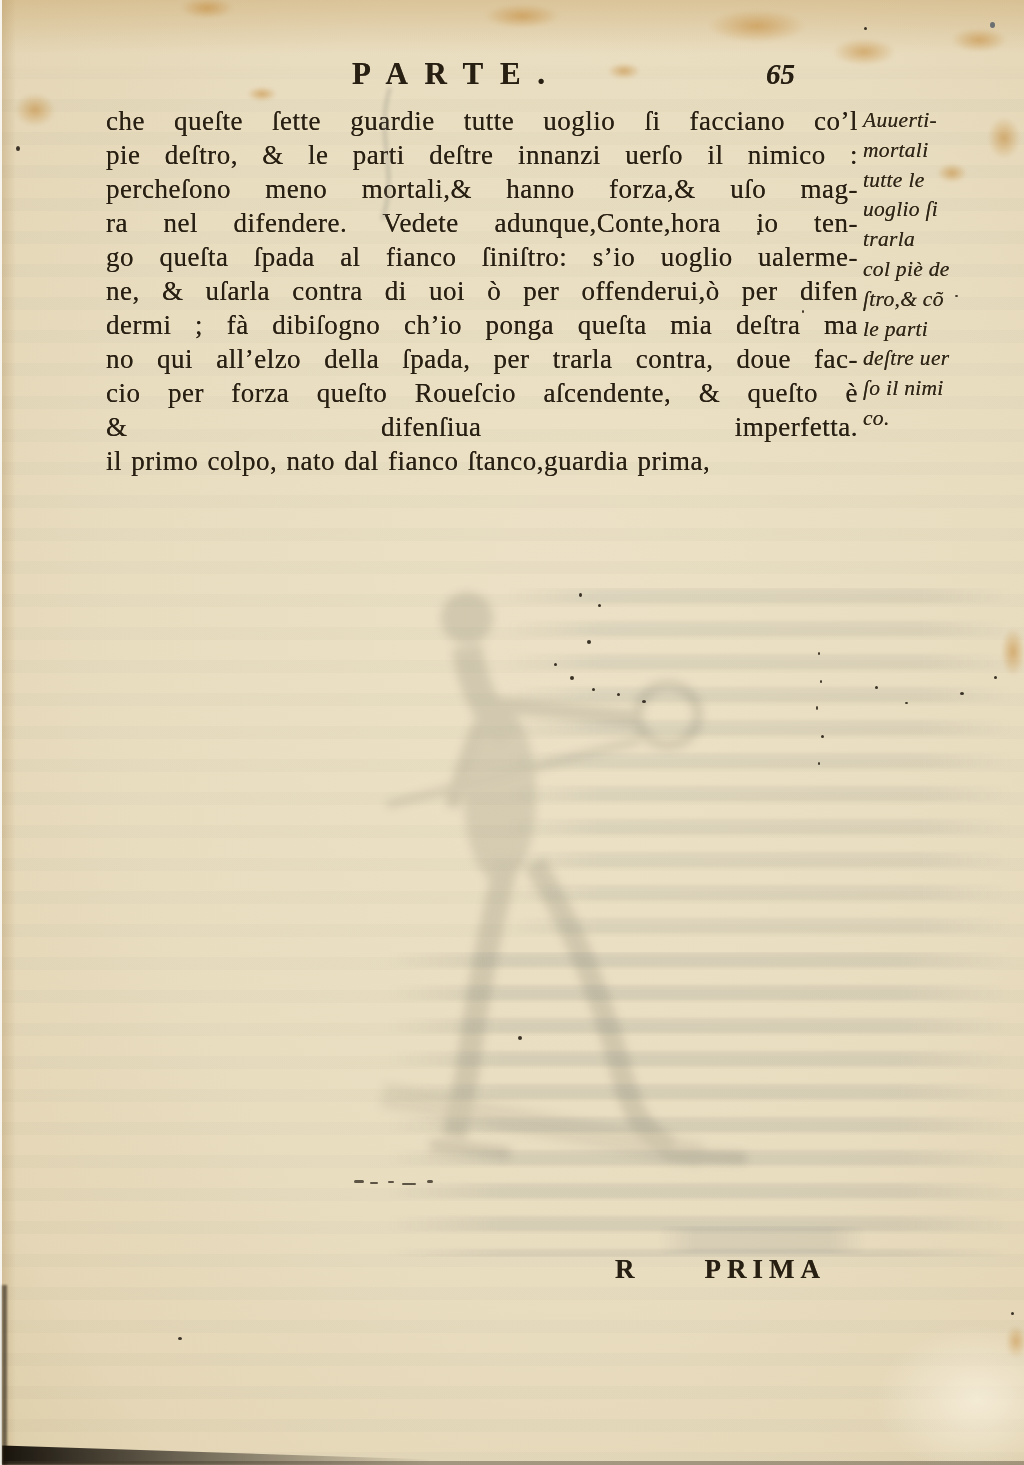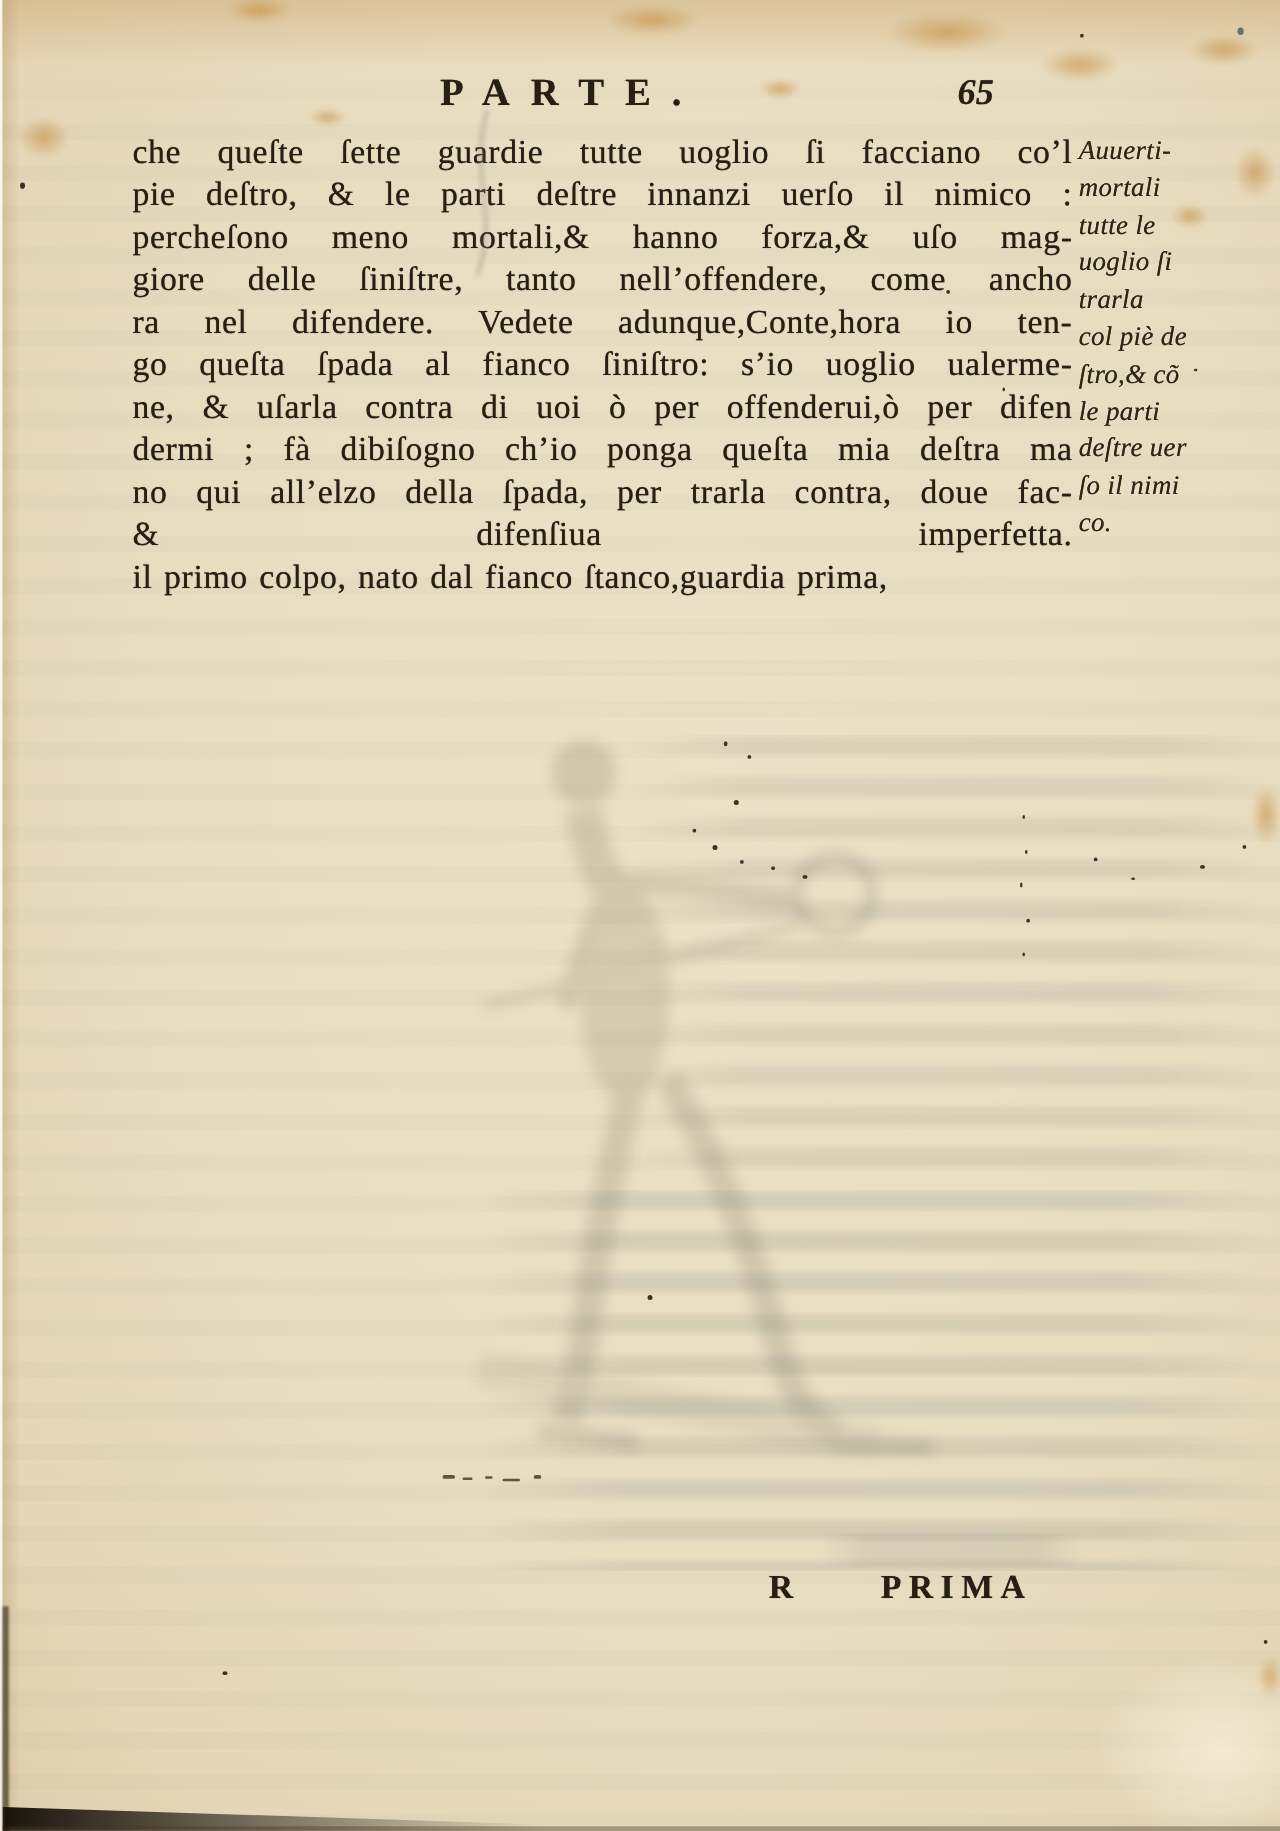--- a/index.html
+++ b/index.html
@@ -131,26 +131,26 @@
   <div class="fox" style="left:1000px;top:1320px;width:28px;height:44px;"></div>
   <div class="light-patch"></div>
 
   <div class="header-title ink">PARTE.</div>
   <div class="page-number ink">65</div>
 
   <div class="main-text ink">
       <div class="main-line">che queſte ſette guardie tutte uoglio ſi facciano co’l</div>
       <div class="main-line">pie deſtro, &amp; le parti deſtre innanzi uerſo il nimico :</div>
       <div class="main-line">percheſono meno mortali,&amp; hanno forza,&amp; uſo mag-</div>
-      <div class="main-line">giore delle ſiniſtre, tanto nell’offendere, come ancho</div>
       <div class="main-line">ra nel difendere. Vedete adunque,Conte,hora io ten-</div>
       <div class="main-line">go queſta ſpada al fianco ſiniſtro: s’io uoglio ualerme-</div>
       <div class="main-line">ne, &amp; uſarla contra di uoi ò per offenderui,ò per difen</div>
       <div class="main-line">dermi ; fà dibiſogno ch’io ponga queſta mia deſtra ma</div>
       <div class="main-line">no qui all’elzo della ſpada, per trarla contra, doue fac-</div>
+      <div class="main-line">cio per forza queſto Roueſcio aſcendente, &amp; queſto è</div>
       <div class="main-line">&amp; difenſiua imperfetta.</div>
       <div class="main-line">il primo colpo, nato dal fianco ſtanco,guardia prima,</div>
     </div>
 
   <div class="margin-notes">
     <div>
         <div>Auuerti-</div>
         <div>mortali</div>
         <div>tutte le</div>
         <div>uoglio ſi</div>

